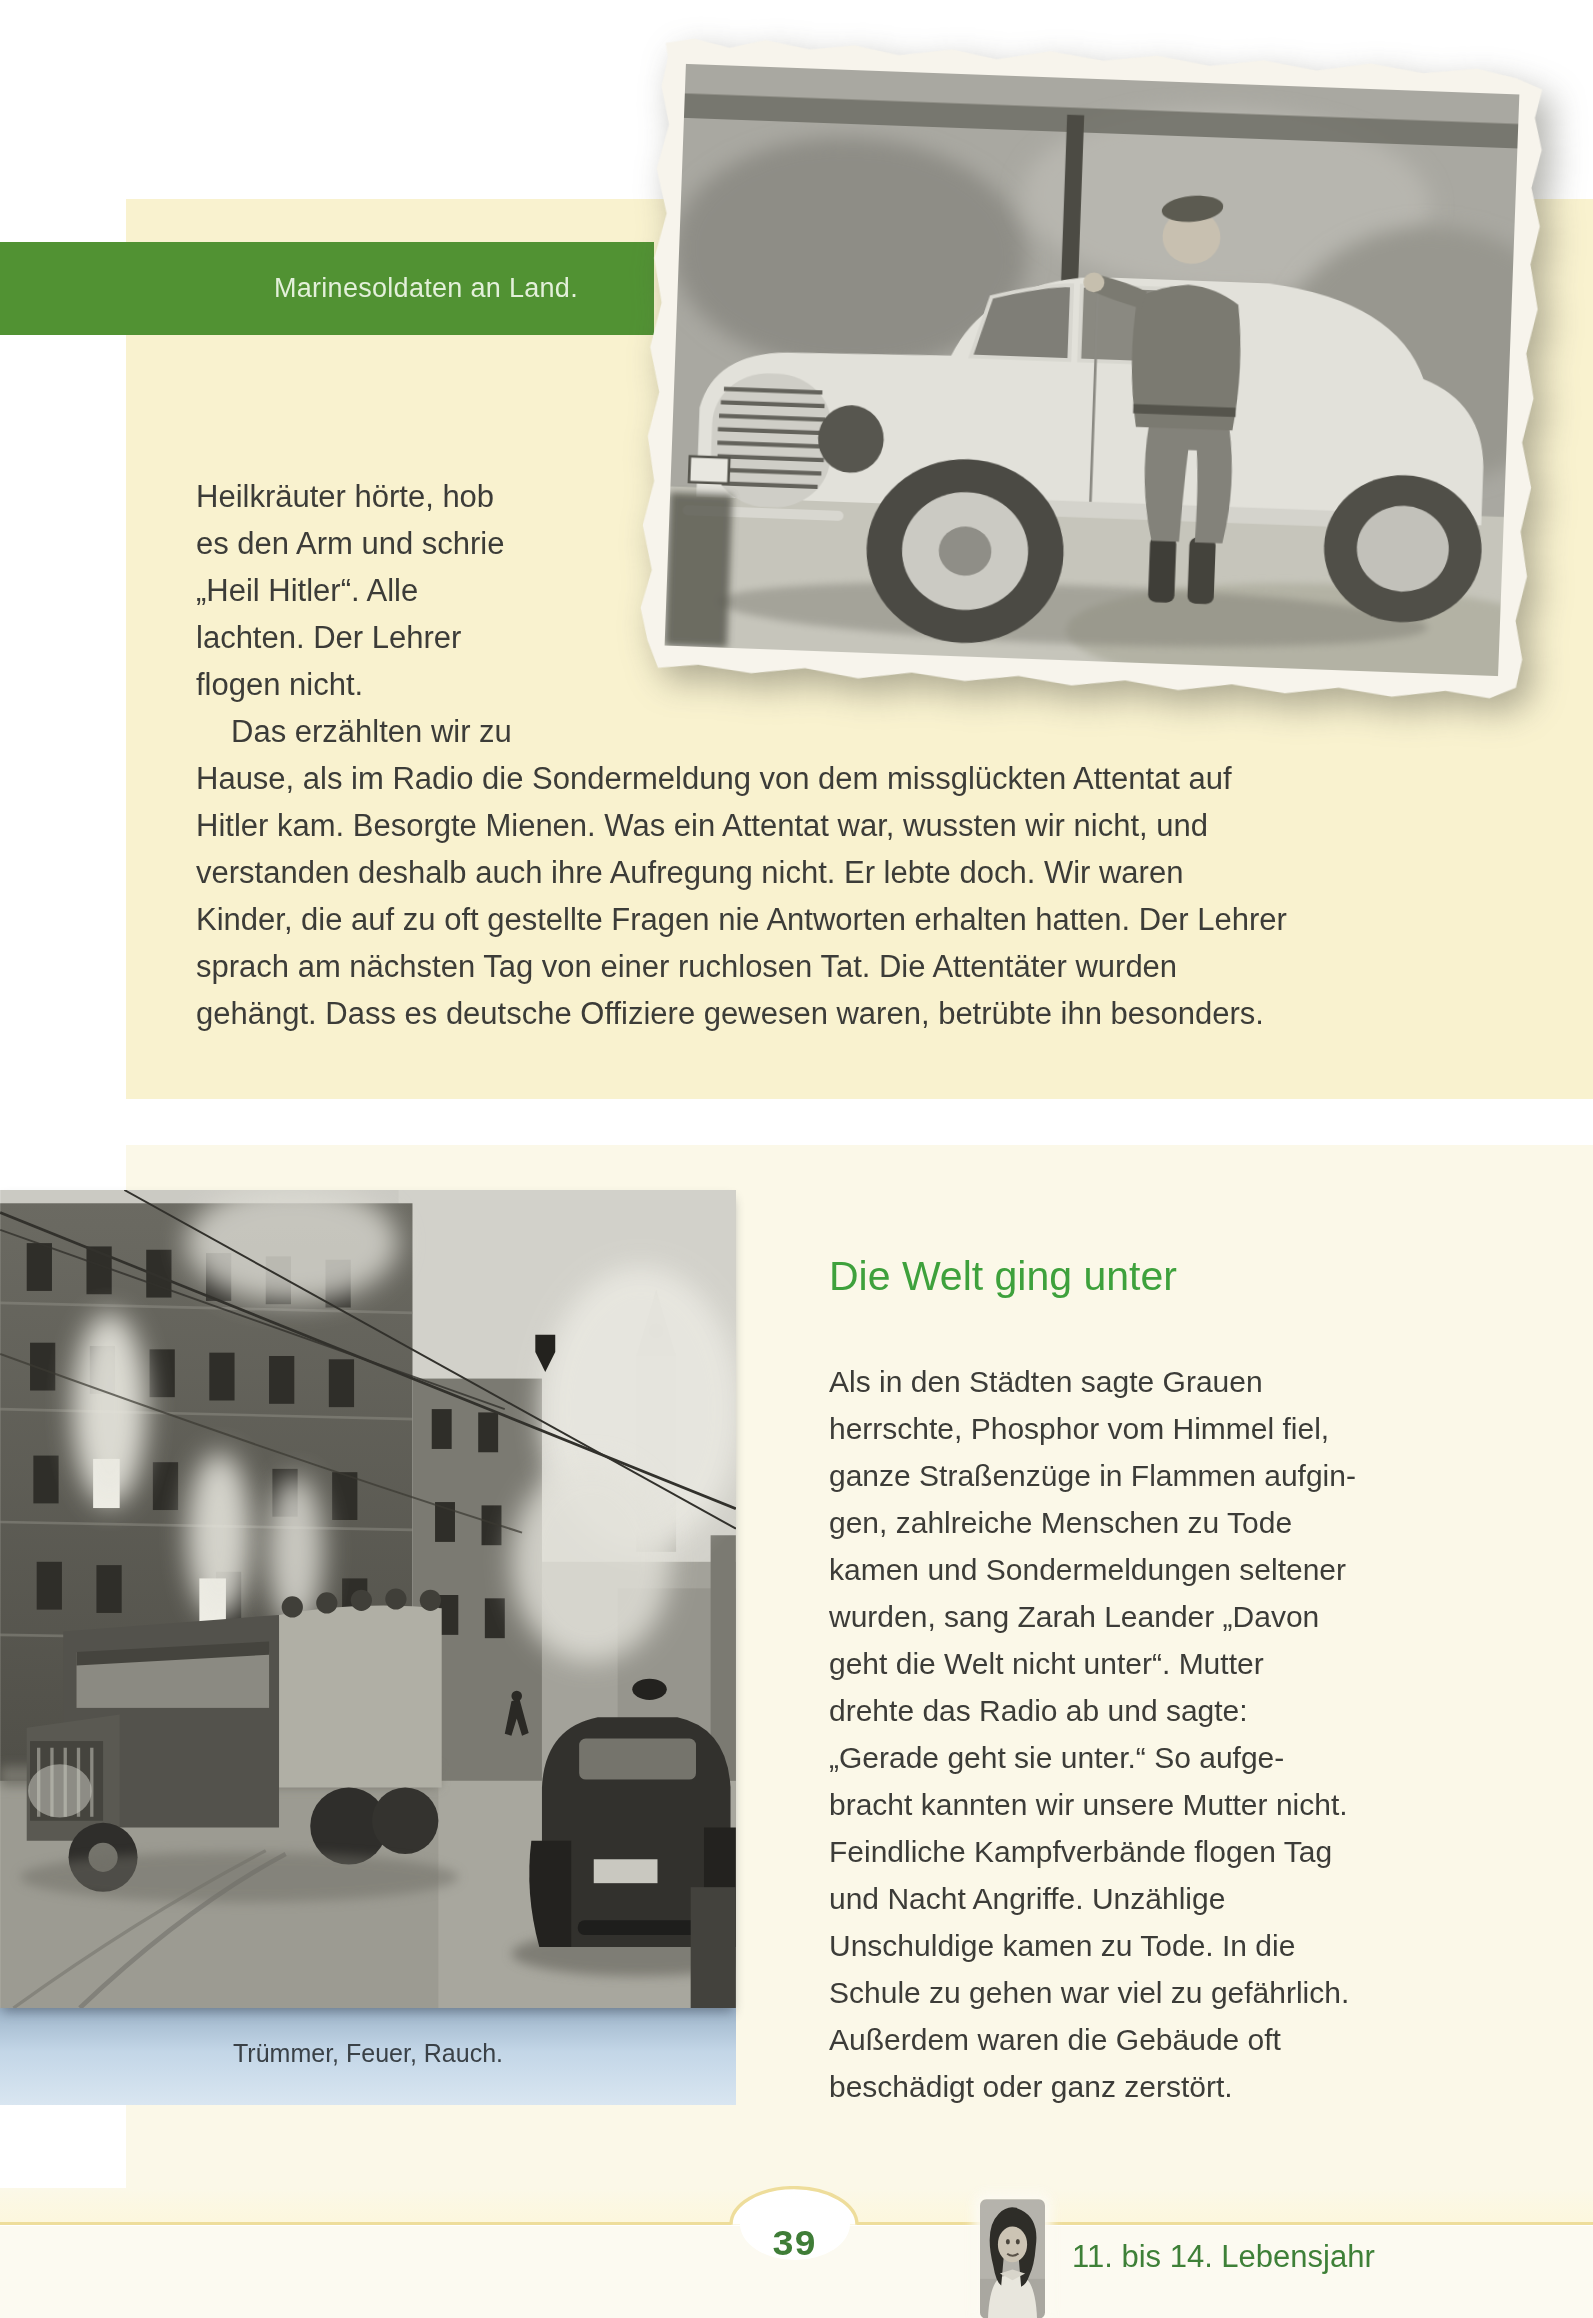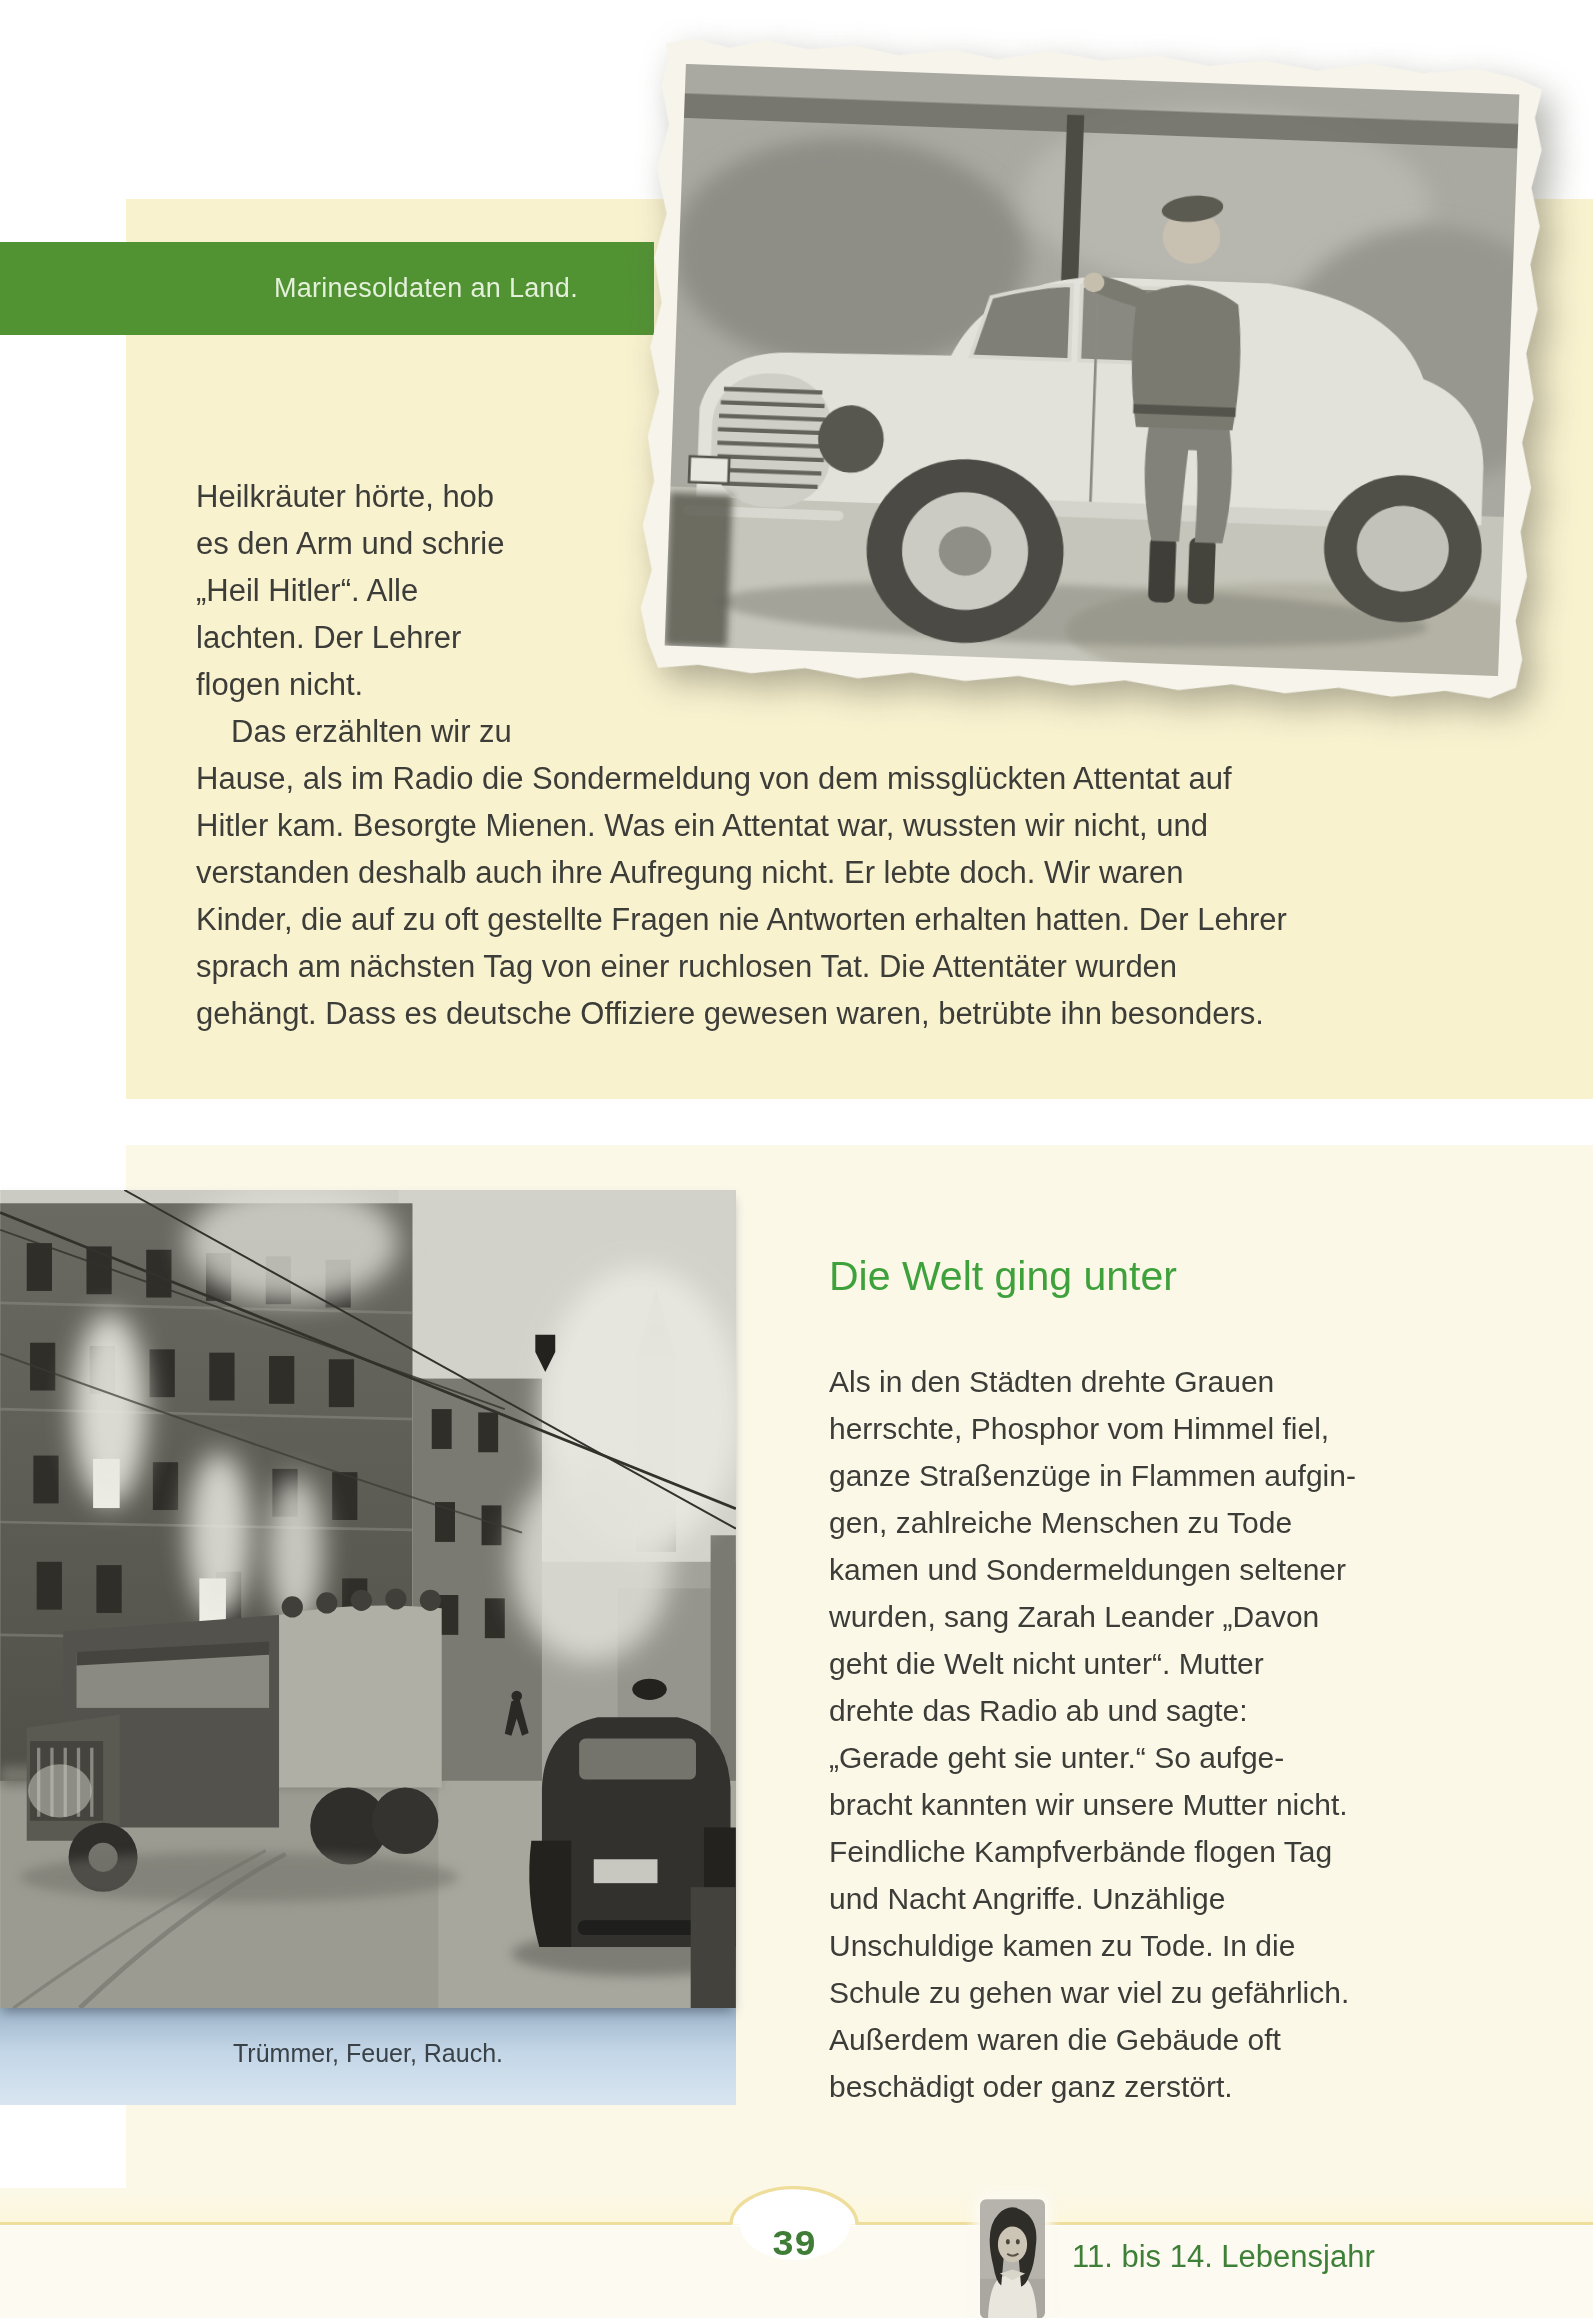--- a/index.html
+++ b/index.html
@@ -272,21 +272,21 @@
       </g>
     </svg>
   </div>
 
   <div class="abs" id="caption-band">
     <span>Trümmer, Feuer, Rauch.</span>
   </div>
 
   <div class="abs" id="section2-heading">Die Welt ging unter</div>
   <div class="abs" id="section2">
-    <div class="ln">Als in den Städten drehte Grauen</div>
+    <div class="ln">Als in den Städten sagte Grauen</div>
     <div class="ln">herrschte, Phosphor vom Himmel fiel,</div>
     <div class="ln">ganze Straßenzüge in Flammen aufgin-</div>
     <div class="ln">gen, zahlreiche Menschen zu Tode</div>
     <div class="ln">kamen und Sondermeldungen seltener</div>
     <div class="ln">wurden, sang Zarah Leander „Davon</div>
     <div class="ln">geht die Welt nicht unter“. Mutter</div>
     <div class="ln">drehte das Radio ab und sagte:</div>
     <div class="ln">„Gerade geht sie unter.“ So aufge-</div>
     <div class="ln">bracht kannten wir unsere Mutter nicht.</div>
     <div class="ln">Feindliche Kampfverbände flogen Tag</div>

